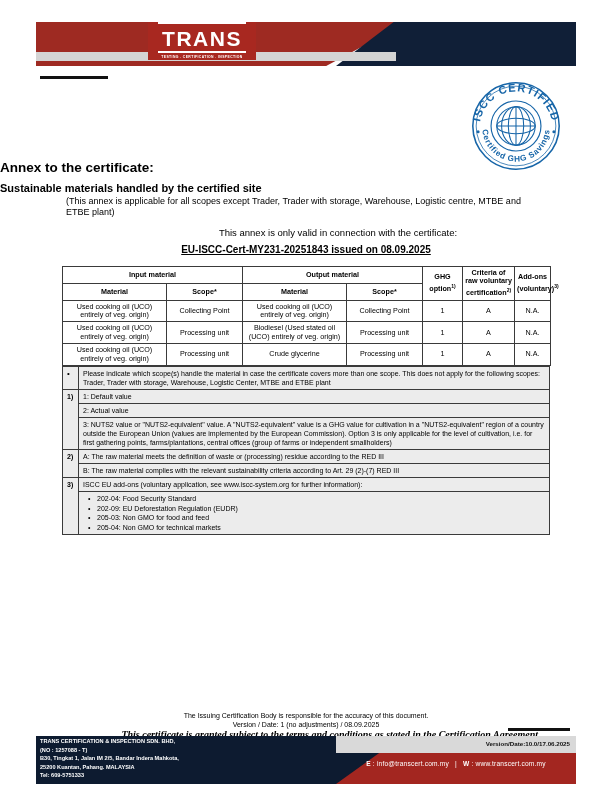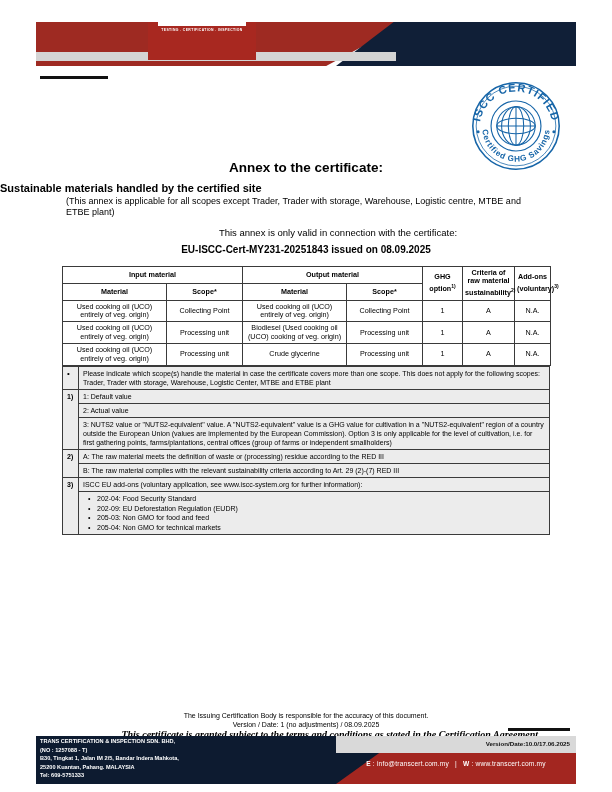--- a/index.html
+++ b/index.html
@@ -85,21 +85,21 @@
     position: absolute;
     left: 468px; top: 78px;
     width: 96px; height: 96px;
   }
 
   
   .title-main {
     position: absolute;
     left: 0; top: 160px;
     width: 612px;
-    text-align: center;
+    text-align: left;
     font-size: 13.5px;
     font-weight: bold;
   }
   .title-sub {
     position: absolute;
     left: 0; top: 182px;
     width: 612px;
     text-align: left;
     font-size: 11px;
     font-weight: bold;
@@ -119,20 +119,21 @@
     font-size: 9.5px;
     padding-left: 32px;
   }
   .cert-id {
     position: absolute;
     left: 0; top: 244px;
     width: 612px;
     text-align: center;
     font-size: 10px;
     font-weight: bold;
+    text-decoration: underline;
   }
 
   
   .tbl-wrap {
     position: absolute;
     left: 62px; top: 266px;
     width: 488px;
   }
   table.main {
     border-collapse: collapse;
@@ -286,20 +287,21 @@
 </head>
 <body>
 
 <div class="header-band">
   <div class="header-red"></div>
   <div class="header-navy"></div>
   <div class="header-gray-strip"></div>
 </div>
 <div class="logo-box">
   <div class="logo-rule"></div>
+  <div class="logo-word">TRANS</div>
   <div class="logo-rule"></div>
   <div class="logo-tag">TESTING . CERTIFICATION . INSPECTION</div>
 </div>
 <div class="header-underline"></div>
 
 <div class="seal">
   <svg viewBox="0 0 100 100" width="96" height="96">
     <defs>
       <path id="arcTop" d="M 12,52 A 38,38 0 0 1 88,52" fill="none"></path>
       <path id="arcBot" d="M 15,52 A 35,35 0 0 0 85,52" fill="none"></path>
@@ -342,21 +344,21 @@
         <col style="width:76px">
       <col style="width:40px">
         <col style="width:52px">
         <col style="width:36px">
     </colgroup>
     <thead>
       <tr>
         <th colspan="2" class="grp-head">Input material</th>
         <th colspan="2" class="grp-head">Output material</th>
         <th rowspan="2"><span>GHG option</span><sup class="fn">1)</sup></th>
-        <th rowspan="2"><span>Criteria of raw material sustainability</span><sup class="fn">2)</sup></th>
+        <th rowspan="2"><span>Criteria of raw voluntary certification</span><sup class="fn">2)</sup></th>
         <th rowspan="2"><span>Add-ons (voluntary)</span><sup class="fn">3)</sup></th>
       </tr>
       <tr>
         <th>Material</th>
         <th>Scope*</th>
         <th>Material</th>
         <th>Scope*</th>
       </tr>
     </thead>
     <tbody>
@@ -365,21 +367,21 @@
         <td class="cell-mat">Collecting Point</td>
         <td class="cell-mat">Used cooking oil (UCO) entirely of veg. origin)</td>
         <td class="cell-mat">Collecting Point</td>
         <td>1</td>
         <td>A</td>
         <td>N.A.</td>
       </tr>
       <tr>
         <td class="cell-mat">Used cooking oil (UCO) entirely of veg. origin)</td>
         <td class="cell-mat">Processing unit</td>
-        <td class="cell-mat">Biodiesel (Used cooking oil (UCO) cooking of veg. origin)</td>
+        <td class="cell-mat">Biodiesel (Used stated oil (UCO) entirely of veg. origin)</td>
         <td class="cell-mat">Processing unit</td>
         <td>1</td>
         <td>A</td>
         <td>N.A.</td>
       </tr>
       <tr>
         <td class="cell-mat">Used cooking oil (UCO) entirely of veg. origin)</td>
         <td class="cell-mat">Processing unit</td>
         <td class="cell-mat">Crude glycerine</td>
         <td class="cell-mat">Processing unit</td>

